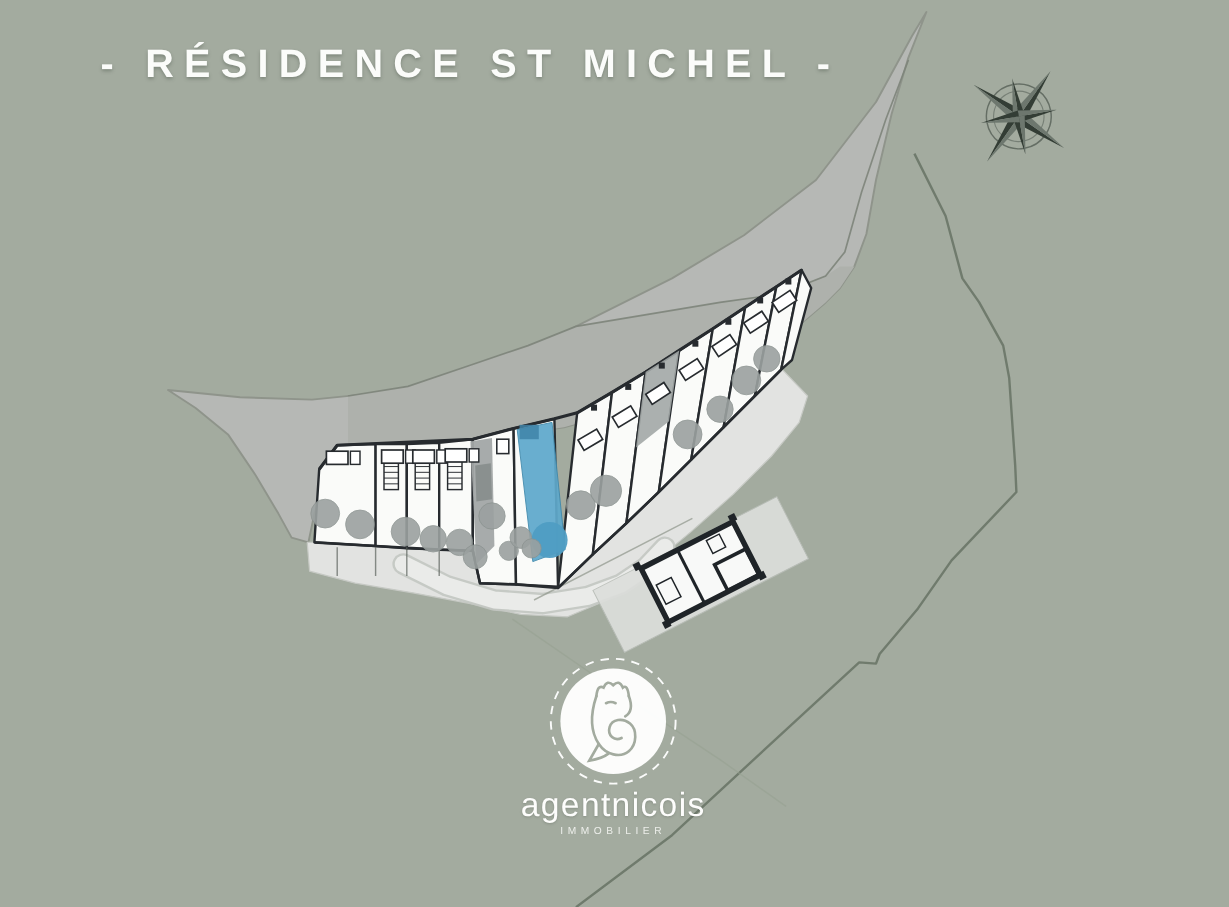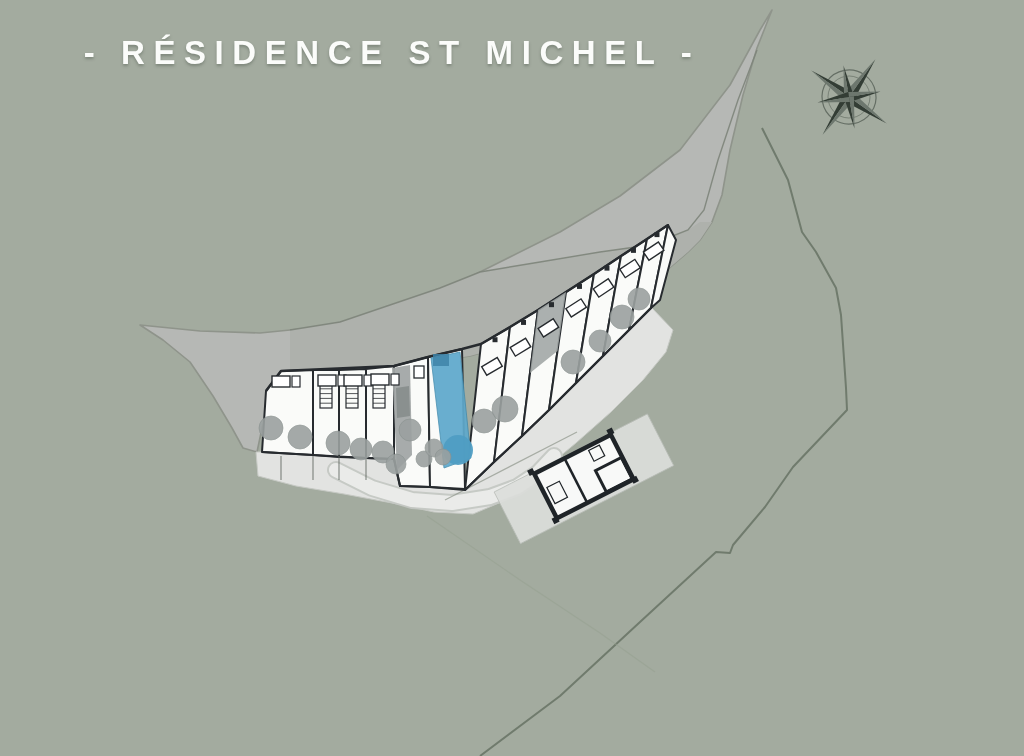--- a/index.html
+++ b/index.html
@@ -177,13 +177,28 @@
         </g>
         <g transform="rotate(270)">
           <polygon points="0,-32 5,0 0,0" fill="#333d35"></polygon>
           <polygon points="0,-32 -5,0 0,0" fill="#6d776e"></polygon>
         </g>
       </g>
     </svg>
 
   <div class="title">- RÉSIDENCE ST MICHEL -</div>
 
+  <div class="logo">
+    <svg width="124" height="118" viewBox="0 0 124 118">
+      <circle cx="62" cy="59" r="52" fill="none" stroke="#ffffff" stroke-width="1.6" stroke-dasharray="7 6" opacity=".95"></circle>
+      <circle cx="62" cy="59" r="44" fill="#ffffff" opacity=".96"></circle>
+      <g fill="none" stroke="var(--c-bg_green,#a3ab9f)" stroke-width="2.2" stroke-linecap="round">
+        <path d="M48,38 Q49,28 54,31 Q57,24 62,29 Q67,24 70,31 Q74,28 75,38"></path>
+        <path d="M48,38 C44,50 42,66 50,78 C56,87 68,90 75,84 C82,78 82,66 76,61 C70,56 61,57 59,64 C57,71 63,76 69,73"></path>
+        <path d="M75,38 C78,46 77,52 72,55"></path>
+        <path d="M50,78 L42,92 Q53,90 58,86"></path>
+        <path d="M56,44 Q60,42 64,44"></path>
+      </g>
+    </svg>
+    <div class="logo-text">agentnicois</div>
+    <div class="logo-tag">IMMOBILIER</div>
+  </div>
 </div>
 
 </body></html>

